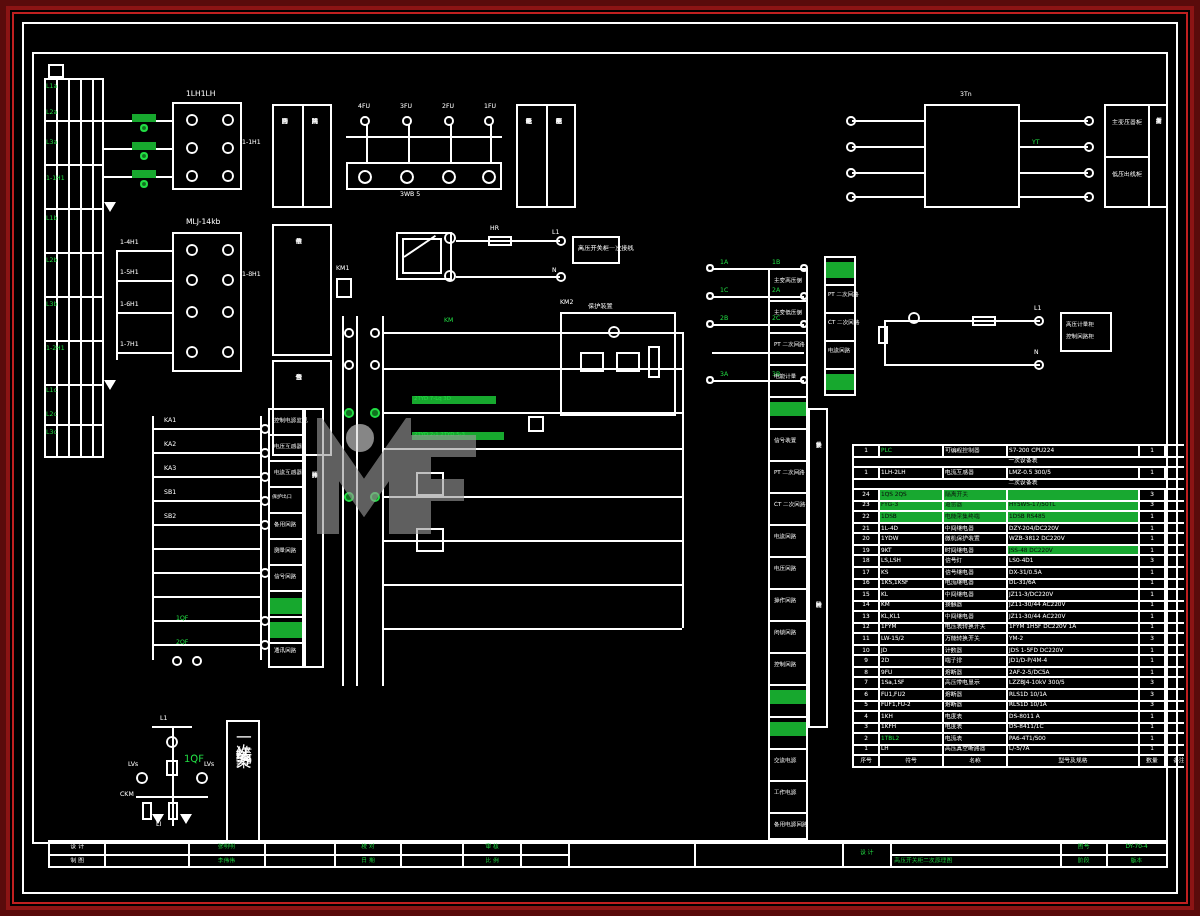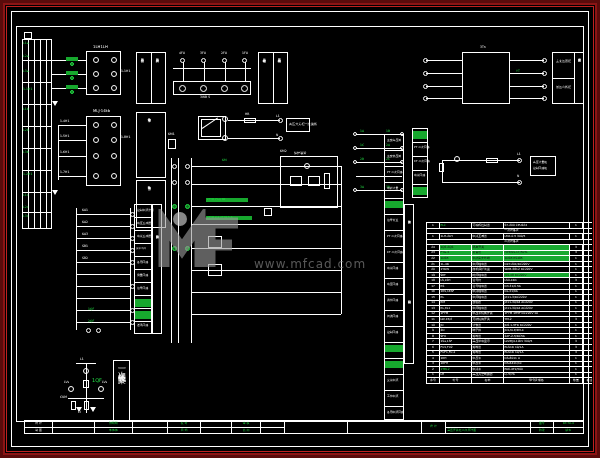--- a/index.html
+++ b/index.html
@@ -694,17 +694,16 @@
       </tbody>
         </table>
     </div>
 
     <div class="wm">
       <svg width="86" height="64" viewBox="0 0 86 64" style="position:absolute;left:0;top:6px;">
         <path d="M6 58 L6 14 L24 40 L42 14 L42 58" stroke="#9a9a9a" stroke-width="11" fill="none" stroke-linejoin="miter"></path>
         <path d="M52 58 L52 14 L80 14 M52 36 L74 36" stroke="#9a9a9a" stroke-width="11" fill="none"></path>
         <circle cx="22" cy="10" r="7" fill="#d8d8d8"></circle>
       </svg>
-      <div class="wm-url">www.mfcad.com</div>
     </div>
 
   </div>
 </div>
 
 </body></html>

